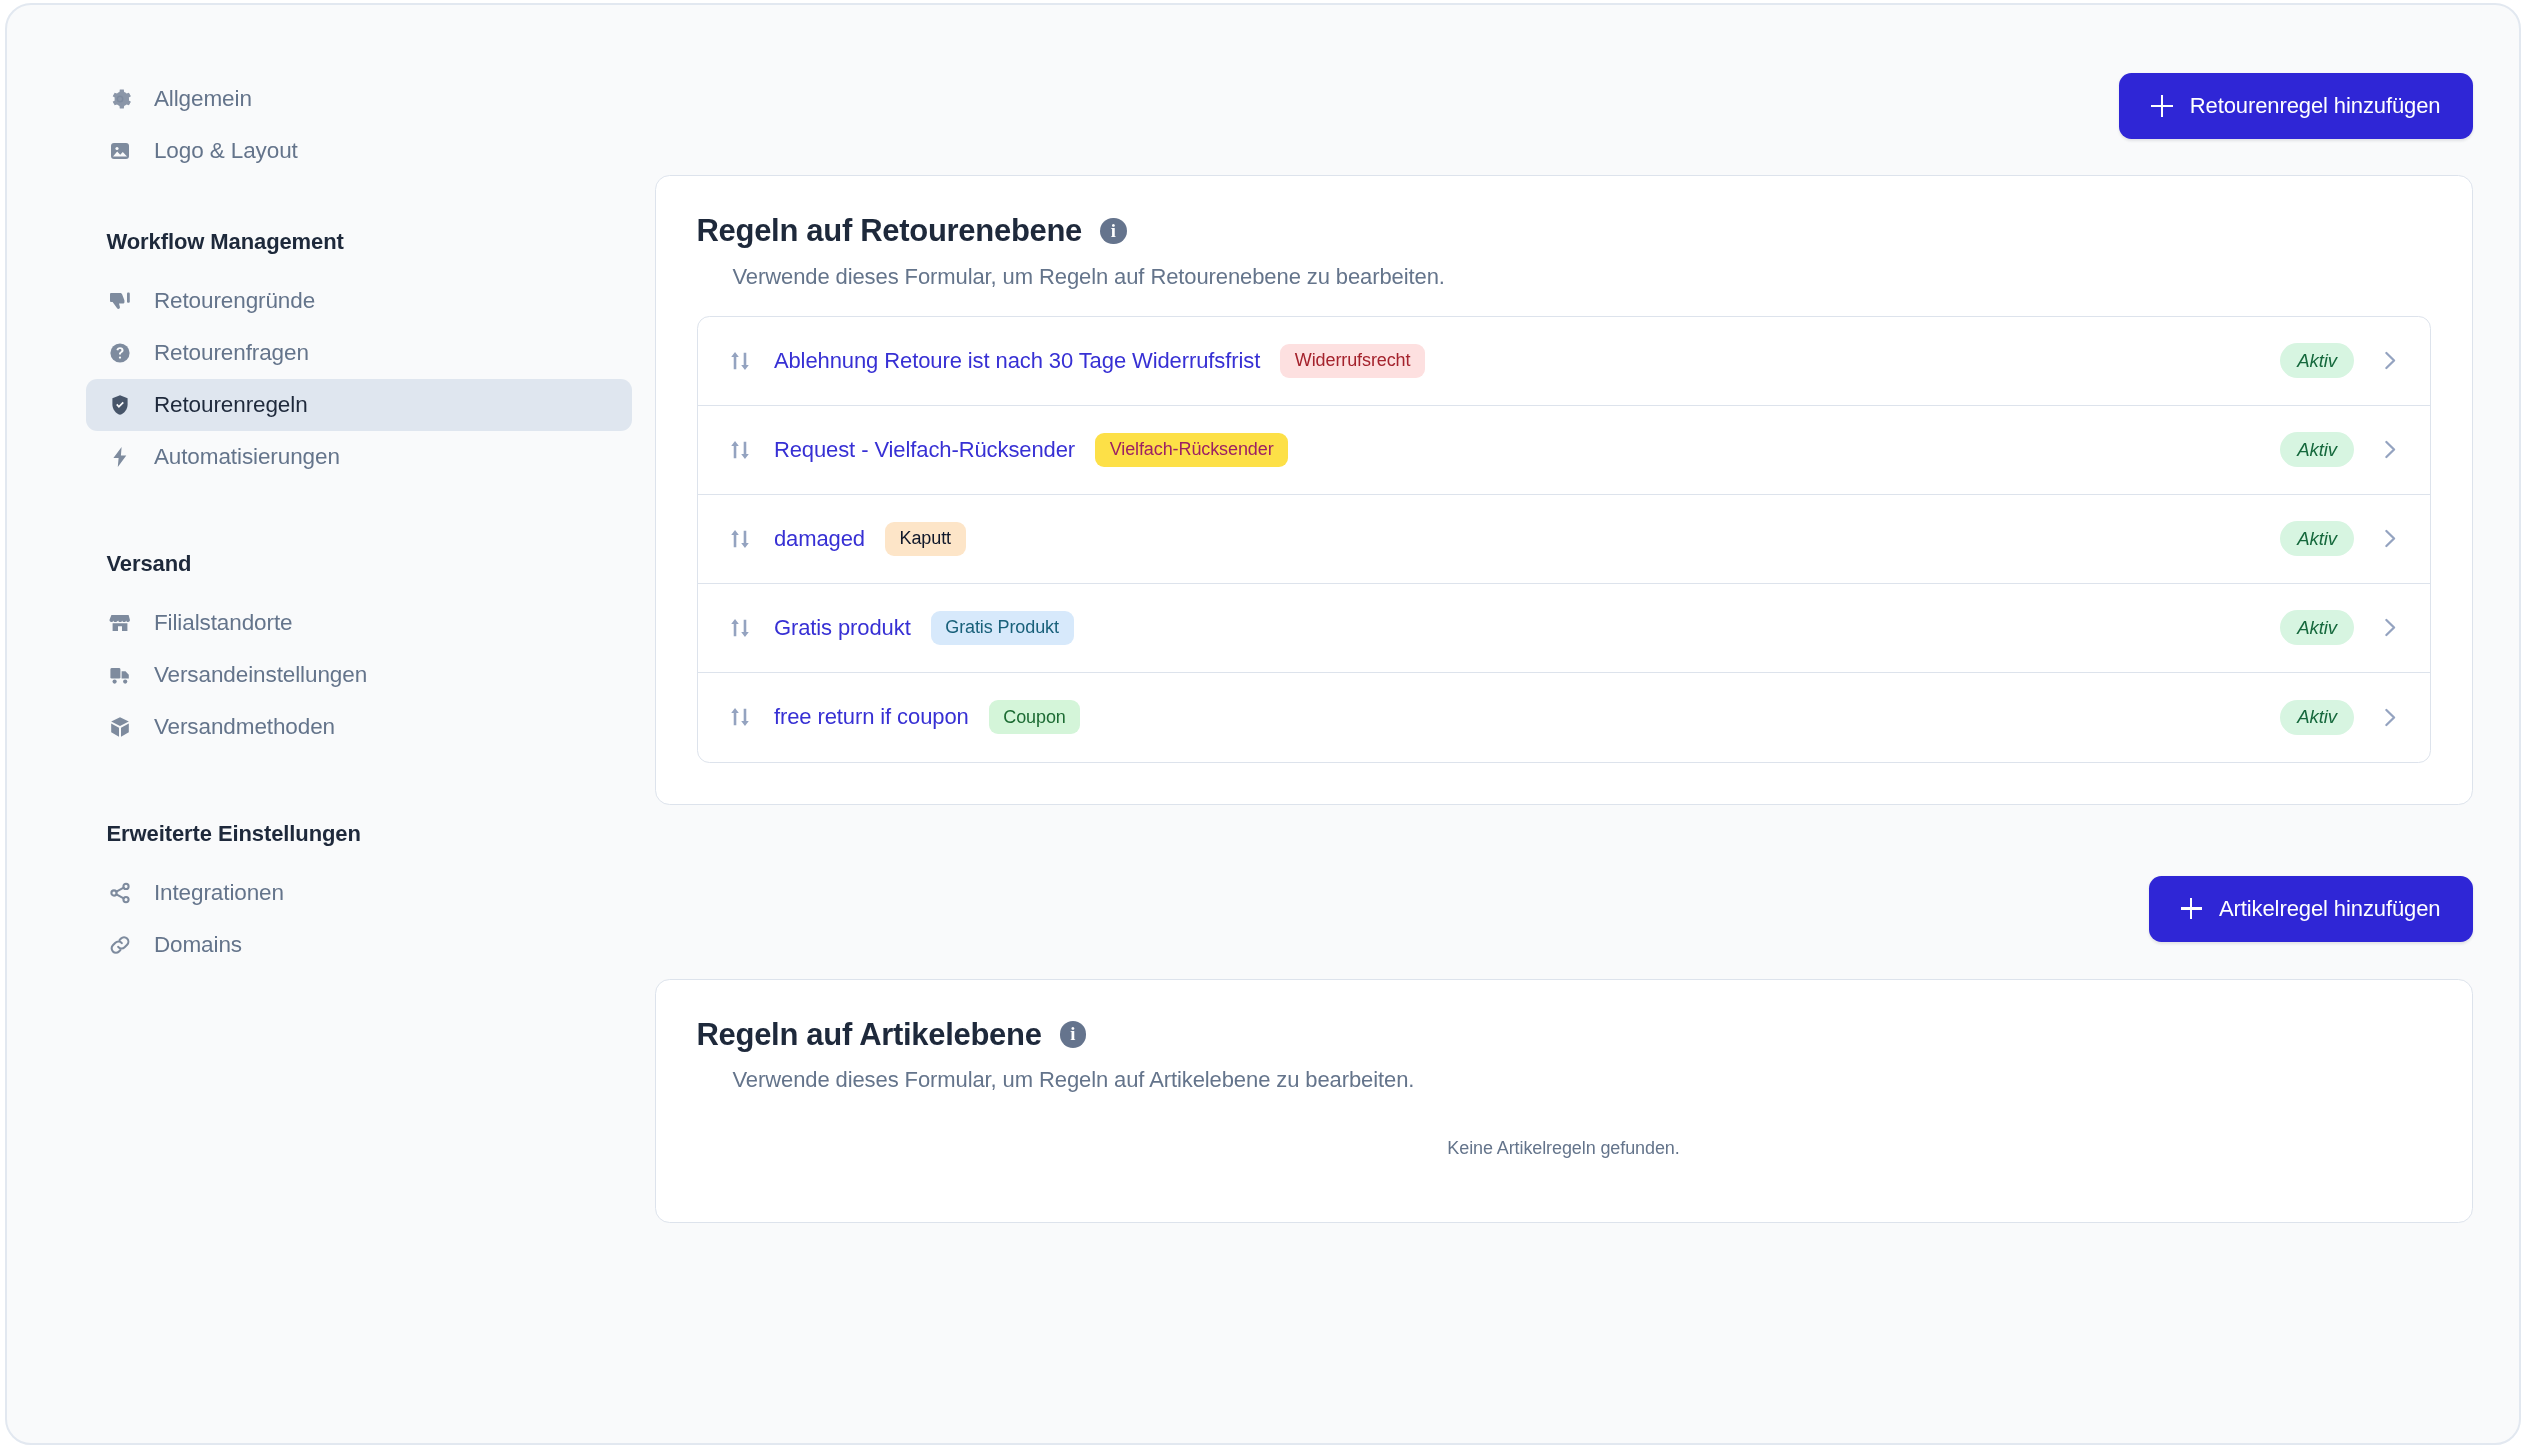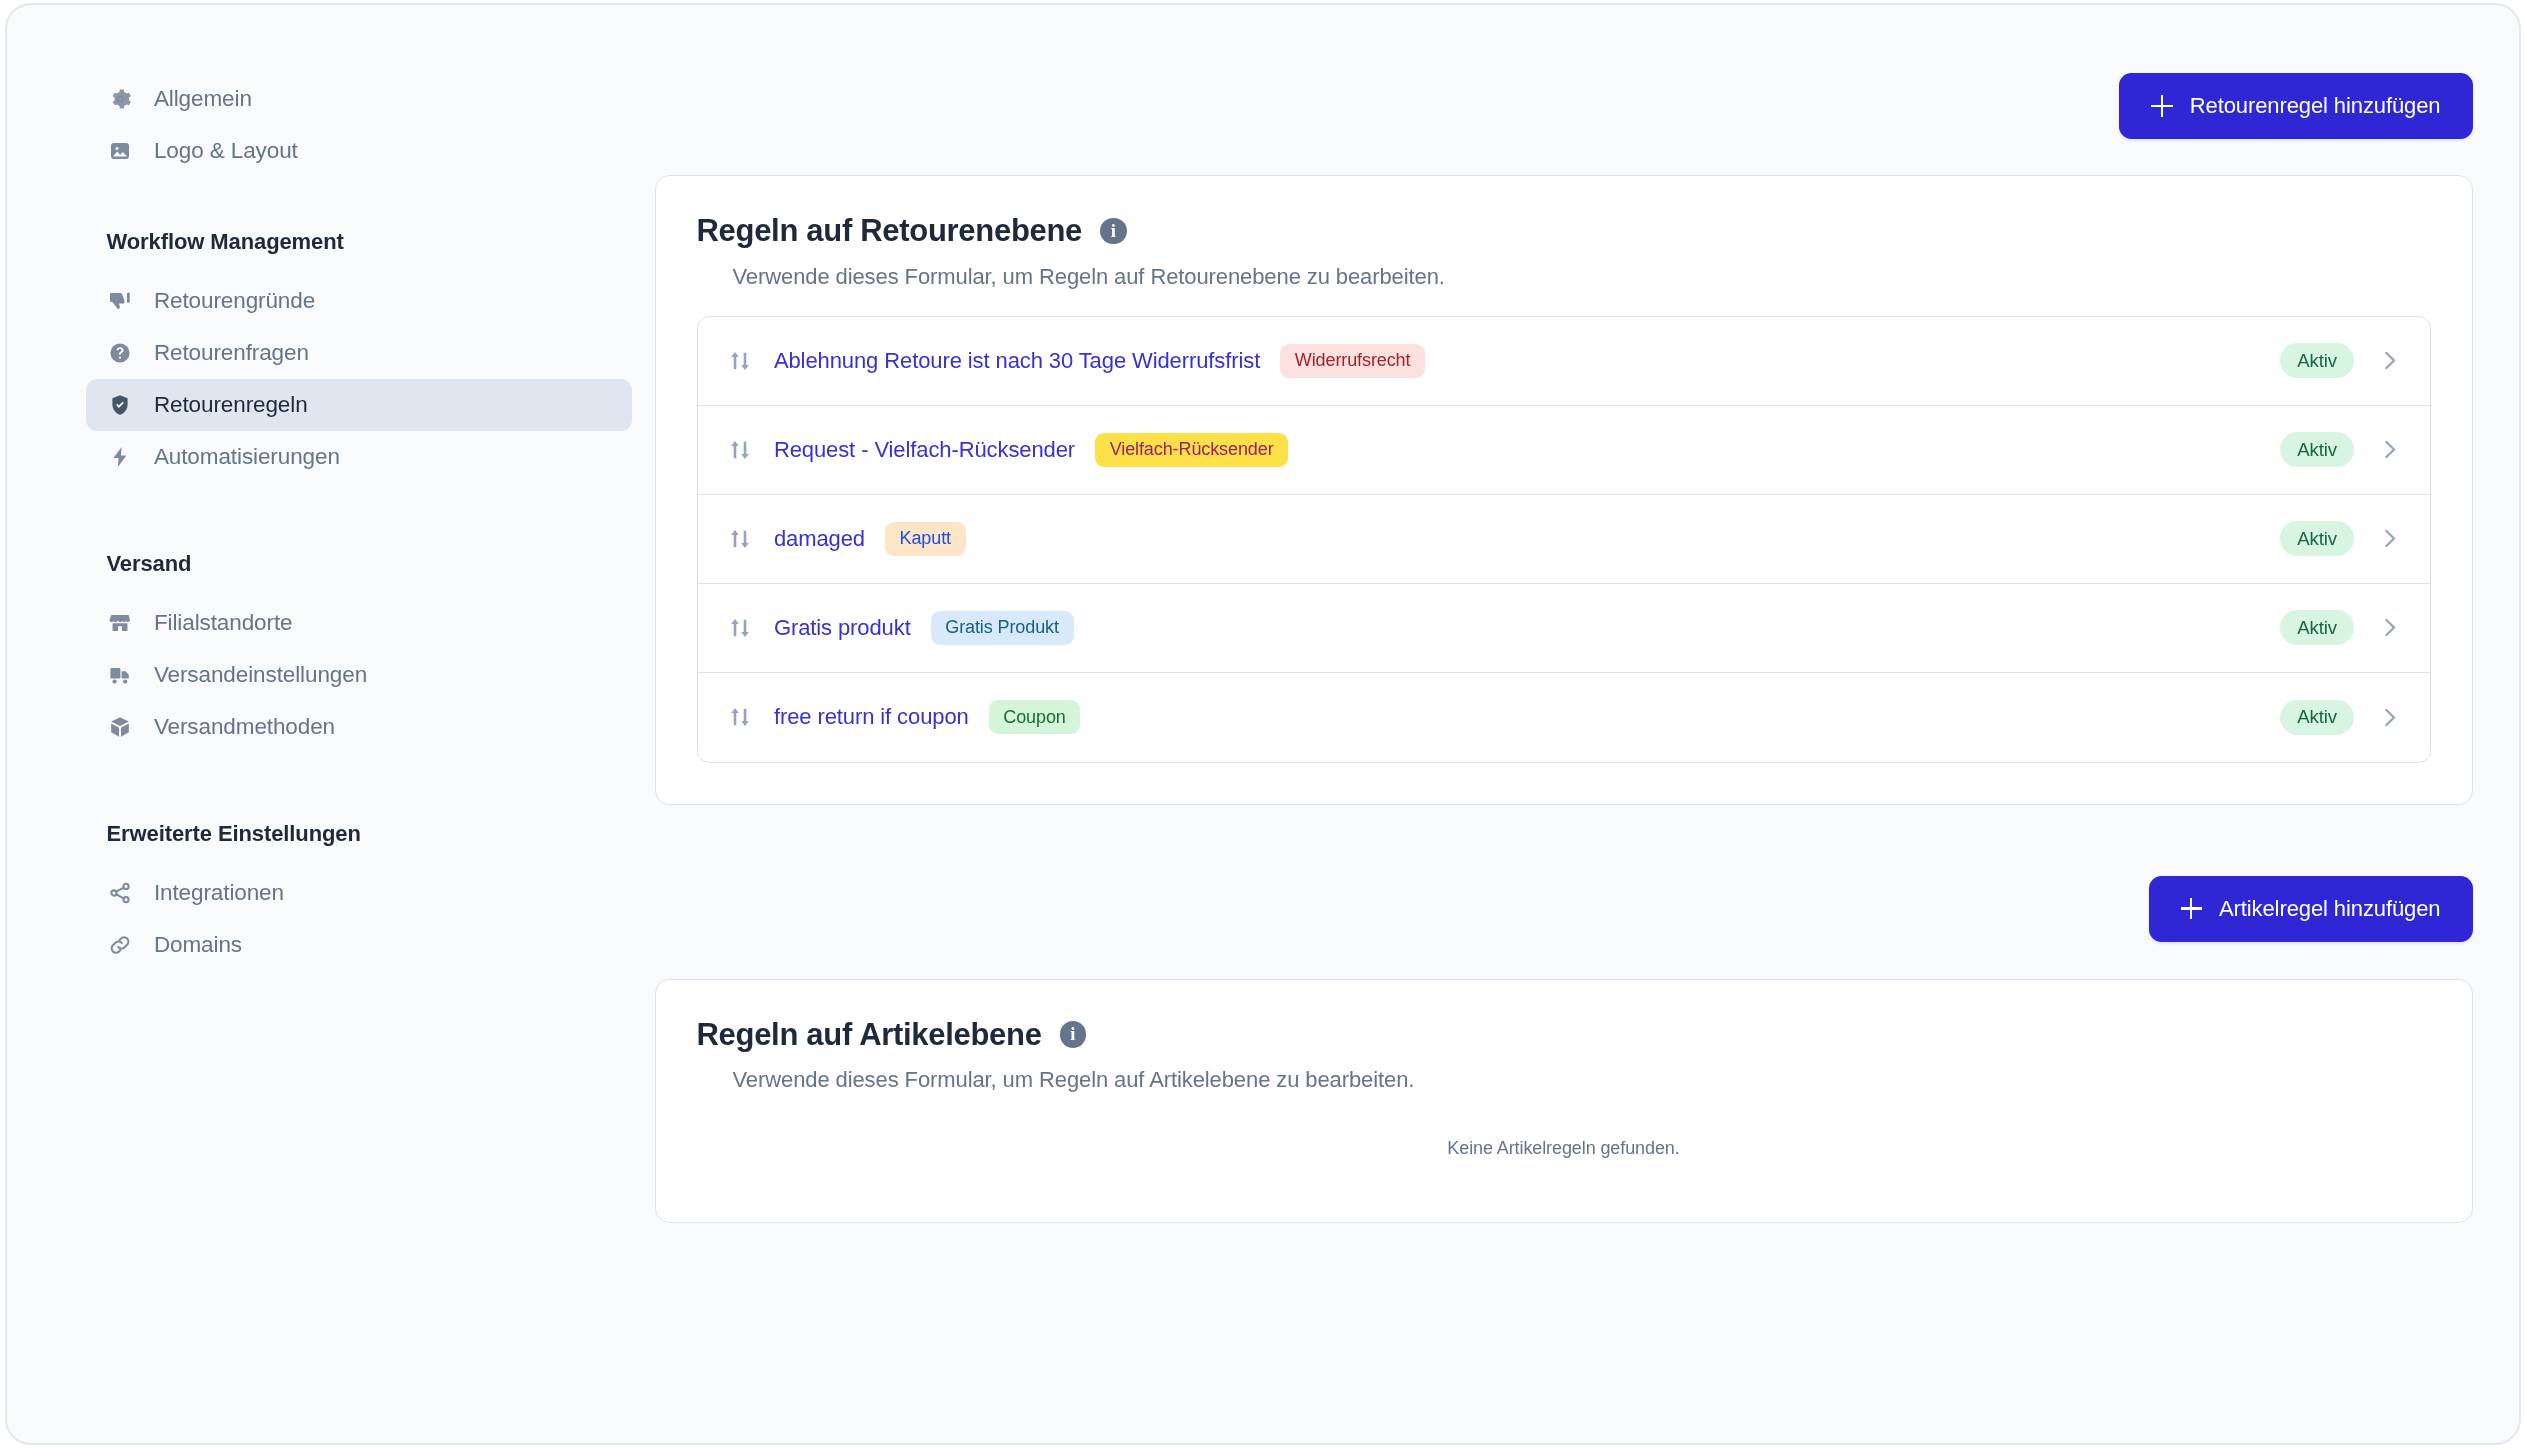--- a/index.html
+++ b/index.html
@@ -215,20 +215,21 @@
     align-items: center;
     height: 35px;
     padding: 16px 17px;
     border-radius: 563px;
     background: #d7f5e1;
     color: #15683c;
     font-size: 18.6px;
     letter-spacing: -0.1px;
     margin-right: 22.5px;
     white-space: nowrap;
+    font-style: italic;
   }
 
   .chevron {
     width: 25px; height: 25px;
     flex: 0 0 25px;
     color: #94a3c0;
     cursor: pointer;
   }
   .chevron svg { width: 25px; height: 25px; display: block; }
 
@@ -422,21 +423,21 @@
             </span>
           </div>
           <div class="rule-row">
             <span class="sort-icon">
               <svg viewBox="0 0 24 24" fill="currentColor">
                 <path d="M7.4 3.6 3.9 8.2h2.3v11.4h2.4V8.2h2.3L7.4 3.6z"></path>
                 <path d="M16.6 20.4l3.5-4.6h-2.3V4.4h-2.4v11.4h-2.3l3.5 4.6z"></path>
               </svg>
             </span>
             <span class="rule-name">damaged</span>
-            <span class="tag" style="background: rgb(253, 229, 200); color: #1d4ed8;">Kaputt</span>
+            <span class="tag" style="background: rgb(253, 229, 200); color: #0f172a;">Kaputt</span>
             <span class="rule-spacer"></span>
             <span class="status-badge">Aktiv</span>
             <span class="chevron">
               <svg viewBox="0 0 24 24" fill="none" stroke="currentColor" stroke-width="2.2" stroke-linecap="round" stroke-linejoin="round">
                 <path d="M9 4.8 16.4 12 9 19.2"></path>
               </svg>
             </span>
           </div>
           <div class="rule-row">
             <span class="sort-icon">

